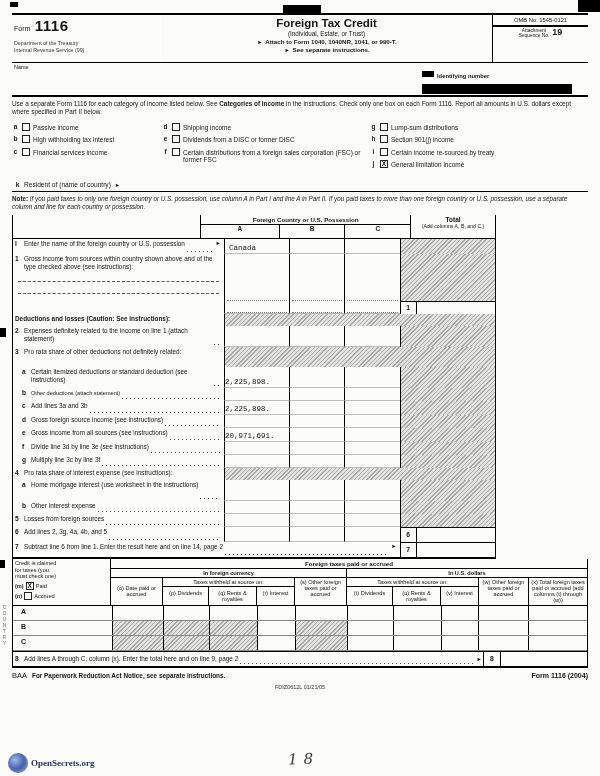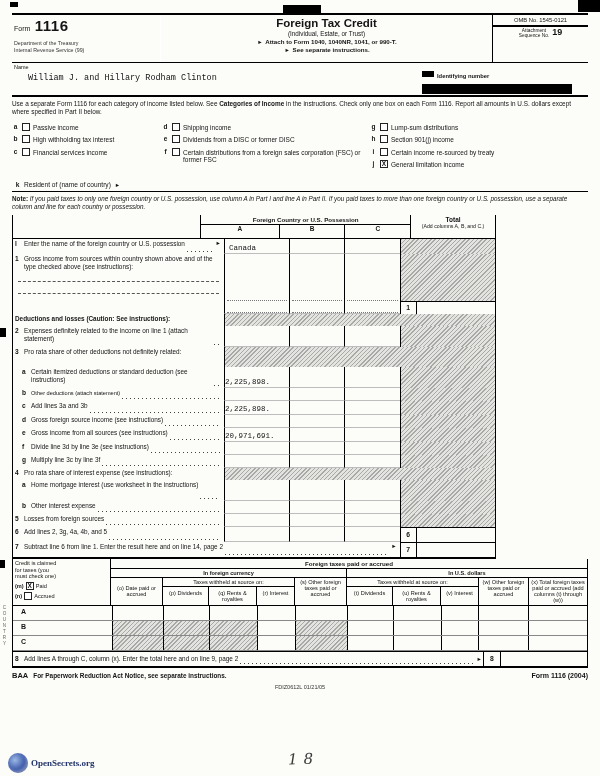--- a/index.html
+++ b/index.html
@@ -129,21 +129,21 @@
   .p2l{width:100px;border-right:1px solid #000;font-weight:bold;font-size:7px;padding:2px 0 0 8px}
   .c52{width:52px}.c46{width:46px}.c48{width:48px}.c38{width:38px}.c50{width:50px}.c58{width:58px}
   .p2c{border-right:1px solid #000;height:100%}
   .p2c:last-child{border-right:0}
   .p2tot{display:flex;align-items:center;height:15px;font-size:6.4px;padding-left:2px;border-top:1px solid #000}
   .nb8{width:18px;border-left:1px solid #000;border-right:1px solid #000;text-align:center;font-weight:bold;height:100%;display:flex;align-items:center;justify-content:center;font-size:6.8px}
   .amt8{width:86px;height:100%}
 
   
   .footrow{display:flex;align-items:baseline;gap:5px;padding-top:3px;font-size:6.4px}
-  .baa{font-weight:bold;font-size:7.5px}
+  .baa{font-weight:normal;font-size:7.5px}
   .notice{font-weight:bold;flex:1}
   .fref{font-size:7px;font-weight:bold}
   .doccode{text-align:center;font-size:5.5px;margin-top:4px;color:#333}
   .osl{position:absolute;left:8px;bottom:3px;display:flex;align-items:center;gap:3px}
   .osl-globe{width:20px;height:20px;border-radius:50%;background:radial-gradient(circle at 35% 35%,#9db9e6,#3a57a8 55%,#1c2c66);box-shadow:inset -2px -2px 3px rgba(255,255,255,.35)}
   .osl-text{font-family:"Liberation Serif",serif;font-weight:bold;font-size:9px;color:#23356b}
   .pagenum{position:absolute;left:288px;bottom:8px;font-family:"DejaVu Serif",serif;font-style:italic;font-size:15px;color:#3a3a3a;letter-spacing:6px;transform:rotate(-2deg)}
 </style>
 </head>
 <body>
@@ -176,21 +176,20 @@
       <div class="seq">
         <span><span>Attachment</span><br><span>Sequence No.</span></span>
         <span class="seq-n">19</span>
       </div>
     </div>
   </div>
 
   <div class="namerow">
     <div class="nr-l">
       <div class="flabel">Name</div>
-      <div class="fvalue mono">William J. and Hillary Rodham Clinton</div>
     </div>
     <div class="nr-r">
       <span class="idtab"></span><span class="idlab">Identifying number</span>
       <div class="redact"></div>
     </div>
   </div>
 
   <div class="intro">
     <span>Use a separate Form 1116 for each category of income listed below. See </span><b>Categories of Income</b><span> in the instructions. Check only one box on each Form 1116. Report all amounts in U.S. dollars except where specified in Part II below.</span>
   </div>

